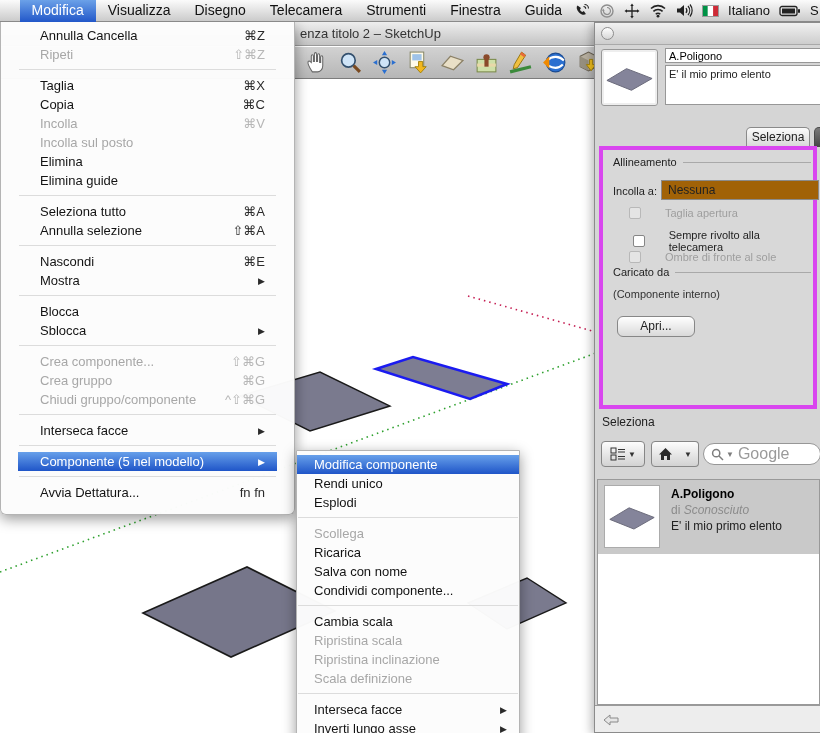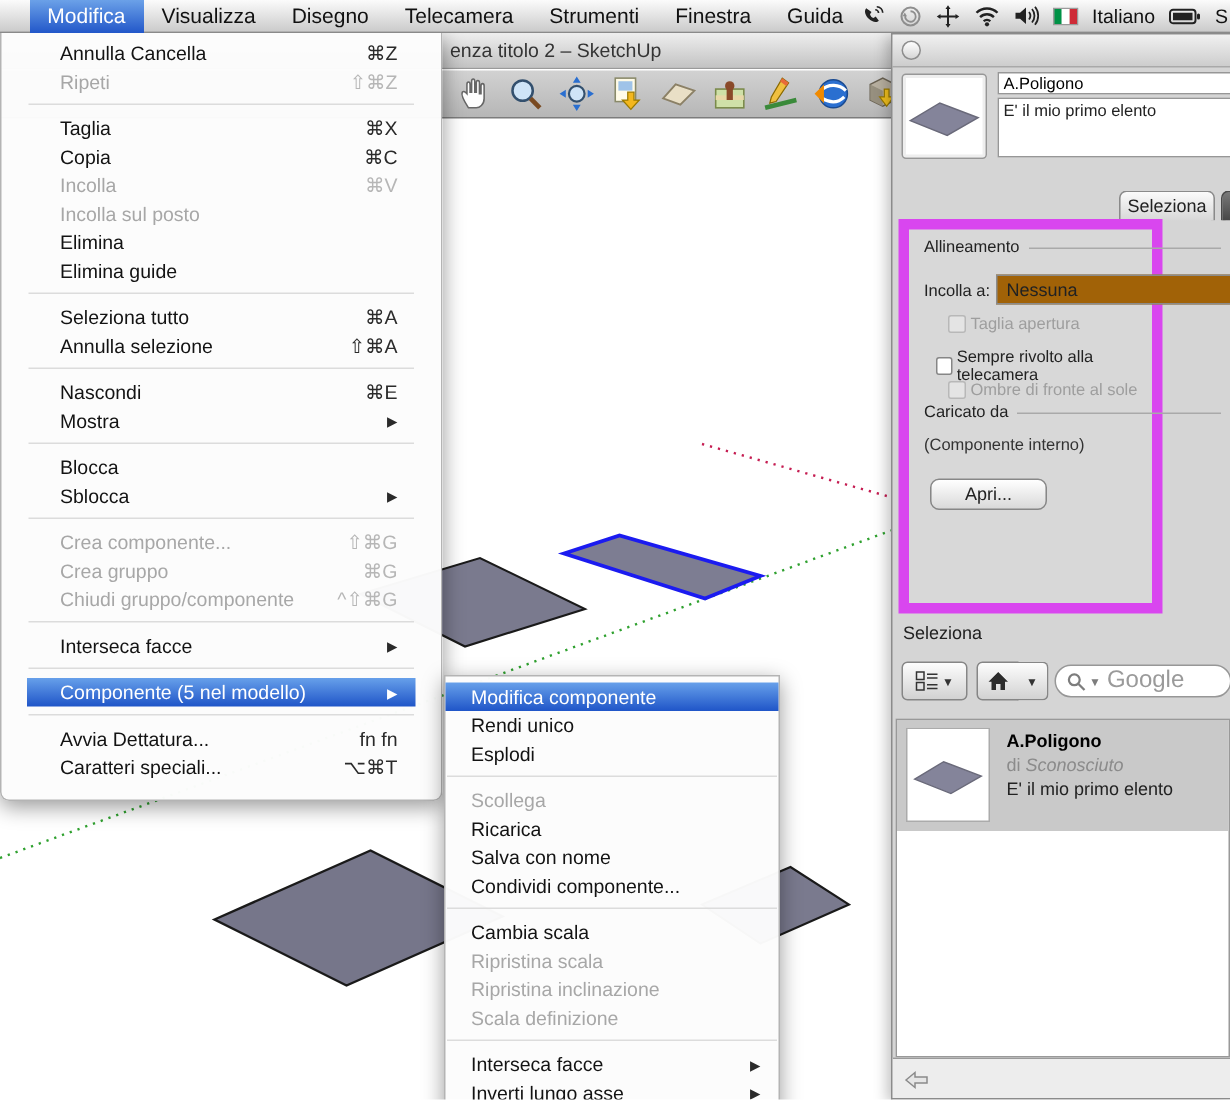--- a/index.html
+++ b/index.html
@@ -64,28 +64,28 @@
   .p-name{position:absolute;left:70px;top:25px;width:162px;height:15px;background:#fff;
     border:1px solid #979797;font-size:11px;font-family:"Liberation Sans",sans-serif;padding:0 3px;}
   .p-desc{position:absolute;left:70px;top:42px;width:162px;height:40px;background:#fff;
     border:1px solid #979797;font-size:11px;padding:2px 3px;}
   .tab{position:absolute;left:151px;top:104px;width:64px;height:20px;text-align:center;
     line-height:19px;font-size:12px;background:linear-gradient(#fbfbfb,#d7d7d7);
     border:1px solid #8a8a8a;border-bottom:none;border-radius:5px 5px 0 0;}
   .tab-dark{position:absolute;left:219px;top:104px;width:10px;height:20px;
     background:linear-gradient(#7a7a7a,#464646);border:1px solid #4a4a4a;border-bottom:none;
     border-radius:5px 0 0 0;}
-  .gbox{position:absolute;left:4px;top:123px;width:176px;height:263px;background:#d8d8d8;
-    border:7px solid #d946ef;text-decoration:underline;}
+  .gbox{position:absolute;left:4px;top:123px;width:218px;height:263px;background:#d8d8d8;
+    border:4px solid #d946ef;text-decoration:underline;}
   .grouplab{position:absolute;display:flex;align-items:center;width:198px;left:10px;}
   .grouplab .hr{flex:1;border-bottom:1px solid #a9a9a9;margin-left:6px;height:1px;}
   .g-glue-label{position:absolute;left:10px;top:35px;}
   .g-select{position:absolute;left:58px;top:30px;width:158px;height:20px;background:#a16207;
     border:1px solid #8b8b8b;line-height:18px;padding-left:6px;font-size:12px;}
-  .cbrow{position:absolute;display:flex;align-items:center;gap:3px;}
+  .cbrow{position:absolute;display:flex;align-items:center;gap:24px;}
   .cb{width:12px;height:12px;border:1px solid #868686;background:#fff;border-radius:2px;}
   .cbrow.dis{color:#9e9e9e;}
   .cbrow.dis .cb{border-color:#b8b8b8;background:#e4e4e4;}
   .g-loadedval{position:absolute;left:10px;top:138px;font-size:11px;color:#333;}
   .g-open{position:absolute;left:14px;top:166px;width:78px;height:21px;border-radius:6px;
     border:1px solid #878787;background:linear-gradient(#ffffff,#d9d9d9);font-size:12px;
     text-align:center;line-height:19px;}
   .sel-label{position:absolute;left:7px;top:392px;font-size:12px;}
   .btn{position:absolute;top:418px;height:26px;border:1px solid #868686;
     background:linear-gradient(#fdfdfd,#d2d2d2);display:flex;align-items:center;justify-content:center;gap:2px;}
@@ -189,21 +189,21 @@
       <span>Allineamento</span>
         <div class="hr"></div>
     </div>
     <div class="g-glue-label">Incolla a:</div>
     <div class="g-select">Nessuna</div>
 
     <div class="cbrow dis" style="left:26px;top:57px;">
       <span class="cb"></span>
       <span>Taglia apertura</span>
     </div>
-    <div class="cbrow" style="left:18px;top:79px;">
+    <div class="cbrow" style="left:30px;top:79px;">
       <span class="cb"></span>
       <span>Sempre rivolto alla telecamera</span>
     </div>
     <div class="cbrow dis" style="left:26px;top:101px;">
       <span class="cb"></span>
       <span>Ombre di fronte al sole</span>
     </div>
 
     <div class="grouplab" style="top:116px;">
       <span>Caricato da</span>
@@ -391,24 +391,20 @@
   <div class="msep"></div>
   <div class="mrow hl">
       <span class="ml">Componente (5 nel modello)</span>
       <span class="arr">▶</span>
     </div>
   <div class="msep"></div>
   <div class="mrow">
       <span class="ml">Avvia Dettatura...</span>
       <span class="ms">fn fn</span>
     </div>
-  <div class="mrow">
-      <span class="ml">Caratteri speciali...</span>
-      <span class="ms">⌥⌘T</span>
-    </div>
 </div>
 
 <div class="menu sub">
   <div class="mrow hl">
       <span class="ml">Modifica componente</span>
     </div>
   <div class="mrow">
       <span class="ml">Rendi unico</span>
     </div>
   <div class="mrow">

